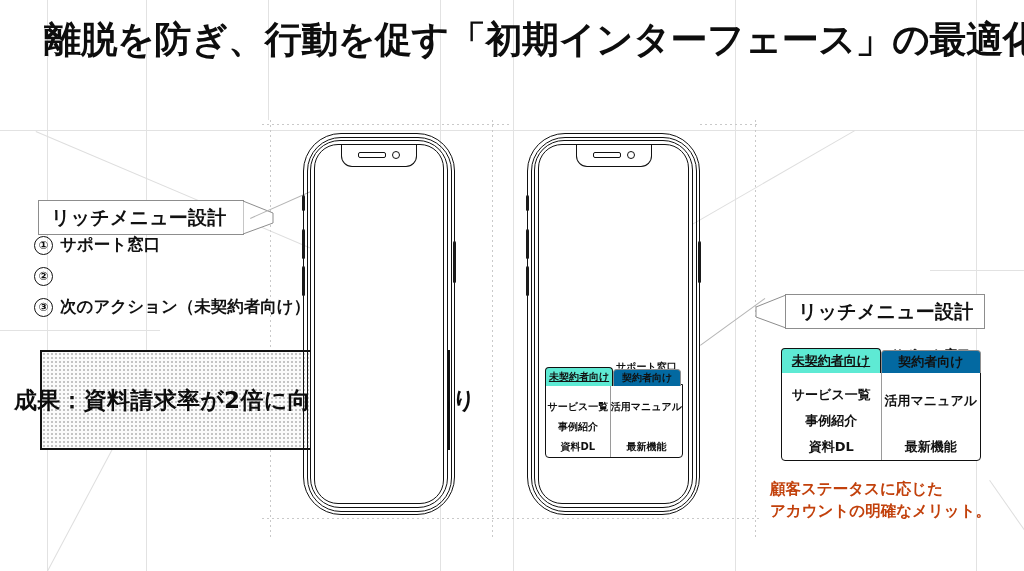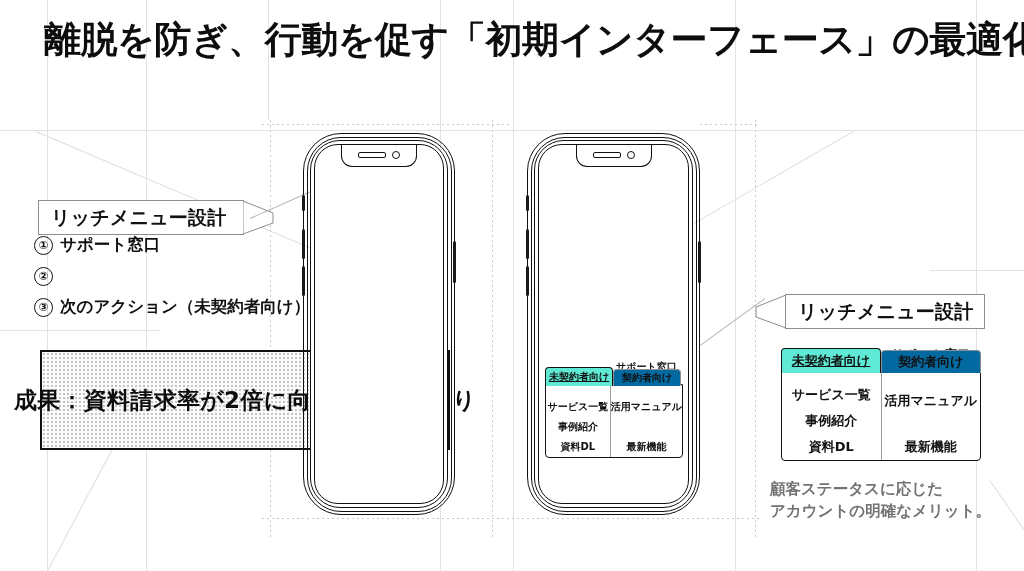--- a/index.html
+++ b/index.html
@@ -93,21 +93,21 @@
     position:relative;box-sizing:border-box;border:1.8px solid #111;
     border-bottom-left-radius:4px;border-bottom-right-radius:4px;
     background:#fff;display:flex;margin-top:-1.8px;
   }
   .menu .col{flex:1;display:flex;flex-direction:column;align-items:center;justify-content:flex-end;}
   .menu .col + .col{border-left:1px solid #9a9a9a;gap:20px;}
   .menu .item{white-space:nowrap;font-weight:700;color:#111;}
 
   .caption{
     position:absolute;font-size:15.5px;font-weight:700;line-height:1.45;
-    color:#737373;white-space:nowrap;
+    color:#c2410c;white-space:nowrap;
   }
   .leader{position:absolute;height:1px;background:#b5b5b5;transform-origin:0 0;}
 </style>
 </head>
 <body>
 
 <div id="stage">
 
   <div>
     <div class="grid-line grid-v" style="left:47px;"></div>

